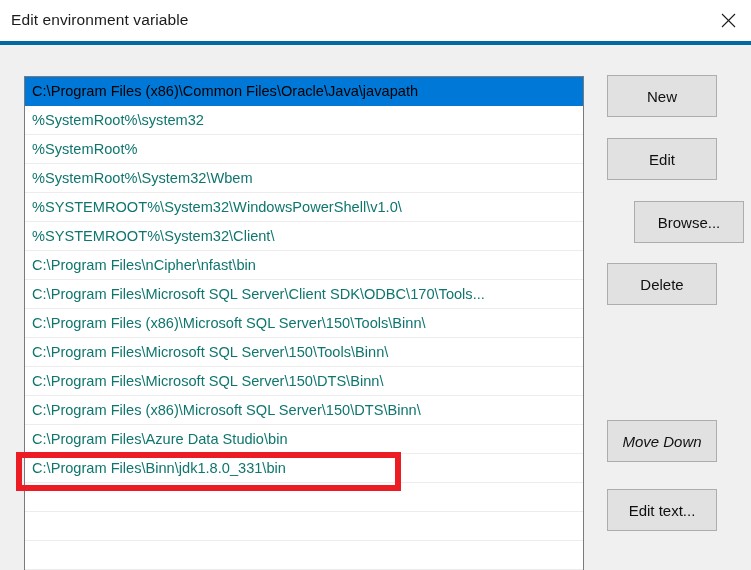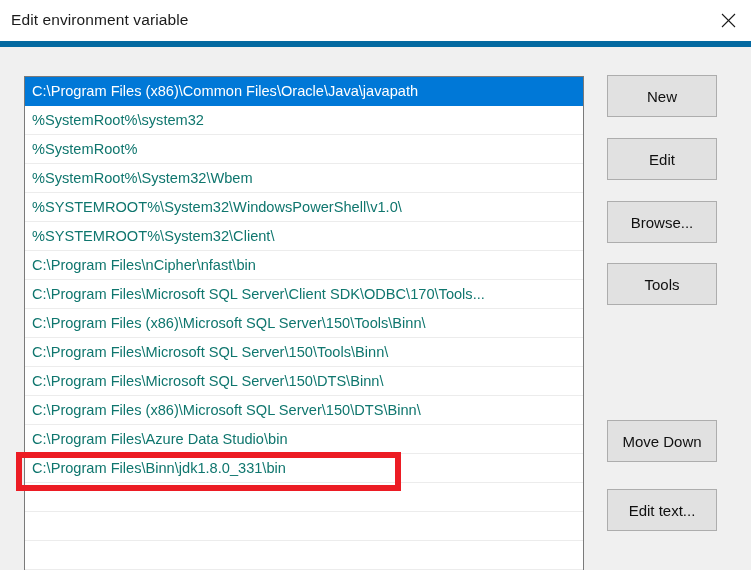--- a/index.html
+++ b/index.html
@@ -25,21 +25,21 @@
   }
 
   
   #titlebar {
     position: absolute;
     left: 0;
     top: 0;
     width: 751px;
     height: 41px;
     background: #ffffff;
-    border-bottom: 6px solid #0369a1;
+    border-bottom: 4px solid #0369a1;
   }
   #title-text {
     position: absolute;
     left: 11px;
     top: 11px;
     font-size: 15.5px;
     color: #1b1b1b;
     letter-spacing: 0.1px;
     white-space: nowrap;
   }
@@ -83,21 +83,21 @@
     padding-left: 7px;
     font-size: 14.6px;
     color: #0f766e;
     white-space: nowrap;
     overflow: hidden;
     cursor: default;
     background: #ffffff;
   }
   .path-row.selected {
     background: #0078d7;
-    color: #ffffff;
+    color: #000000;
     border-bottom-color: #0078d7;
   }
   .path-row.blank { color: transparent; }
 
   
   .dlg-button {
     position: absolute;
     left: 607px;
     width: 110px;
     height: 42px;
@@ -110,24 +110,24 @@
     display: flex;
     align-items: center;
     justify-content: center;
     cursor: default;
     padding: 0;
     white-space: nowrap;
   }
 
   #btn-new        { top: 75px;  }
   #btn-edit       { top: 138px; }
-  #btn-browse     { top: 201px; }
+  #btn-browse     { top: 201px; margin-left: 27px; }
   #btn-delete     { top: 263px; }
   #btn-move-up    { top: 357px; }
-  #btn-move-down  { top: 420px; }
+  #btn-move-down  { top: 420px; font-style: italic; }
   #btn-edit-text  { top: 489px; }
 
   
   #annotation-box {
     position: absolute;
     left: 16px;
     top: 452px;
     width: 385px;
     height: 39px;
     border: 6px solid #ec1c24;
@@ -179,21 +179,21 @@
   <button class="dlg-button" id="btn-new">
     <span>New</span>
   </button>
   <button class="dlg-button" id="btn-edit">
     <span>Edit</span>
   </button>
   <button class="dlg-button" id="btn-browse">
     <span>Browse...</span>
   </button>
   <button class="dlg-button" id="btn-delete">
-    <span>Tools</span>
+    <span>Delete</span>
   </button>
   <button class="dlg-button" id="btn-move-down">
     <span>Move Down</span>
   </button>
   <button class="dlg-button" id="btn-edit-text">
     <span>Edit text...</span>
   </button>
 
 </div>
 

